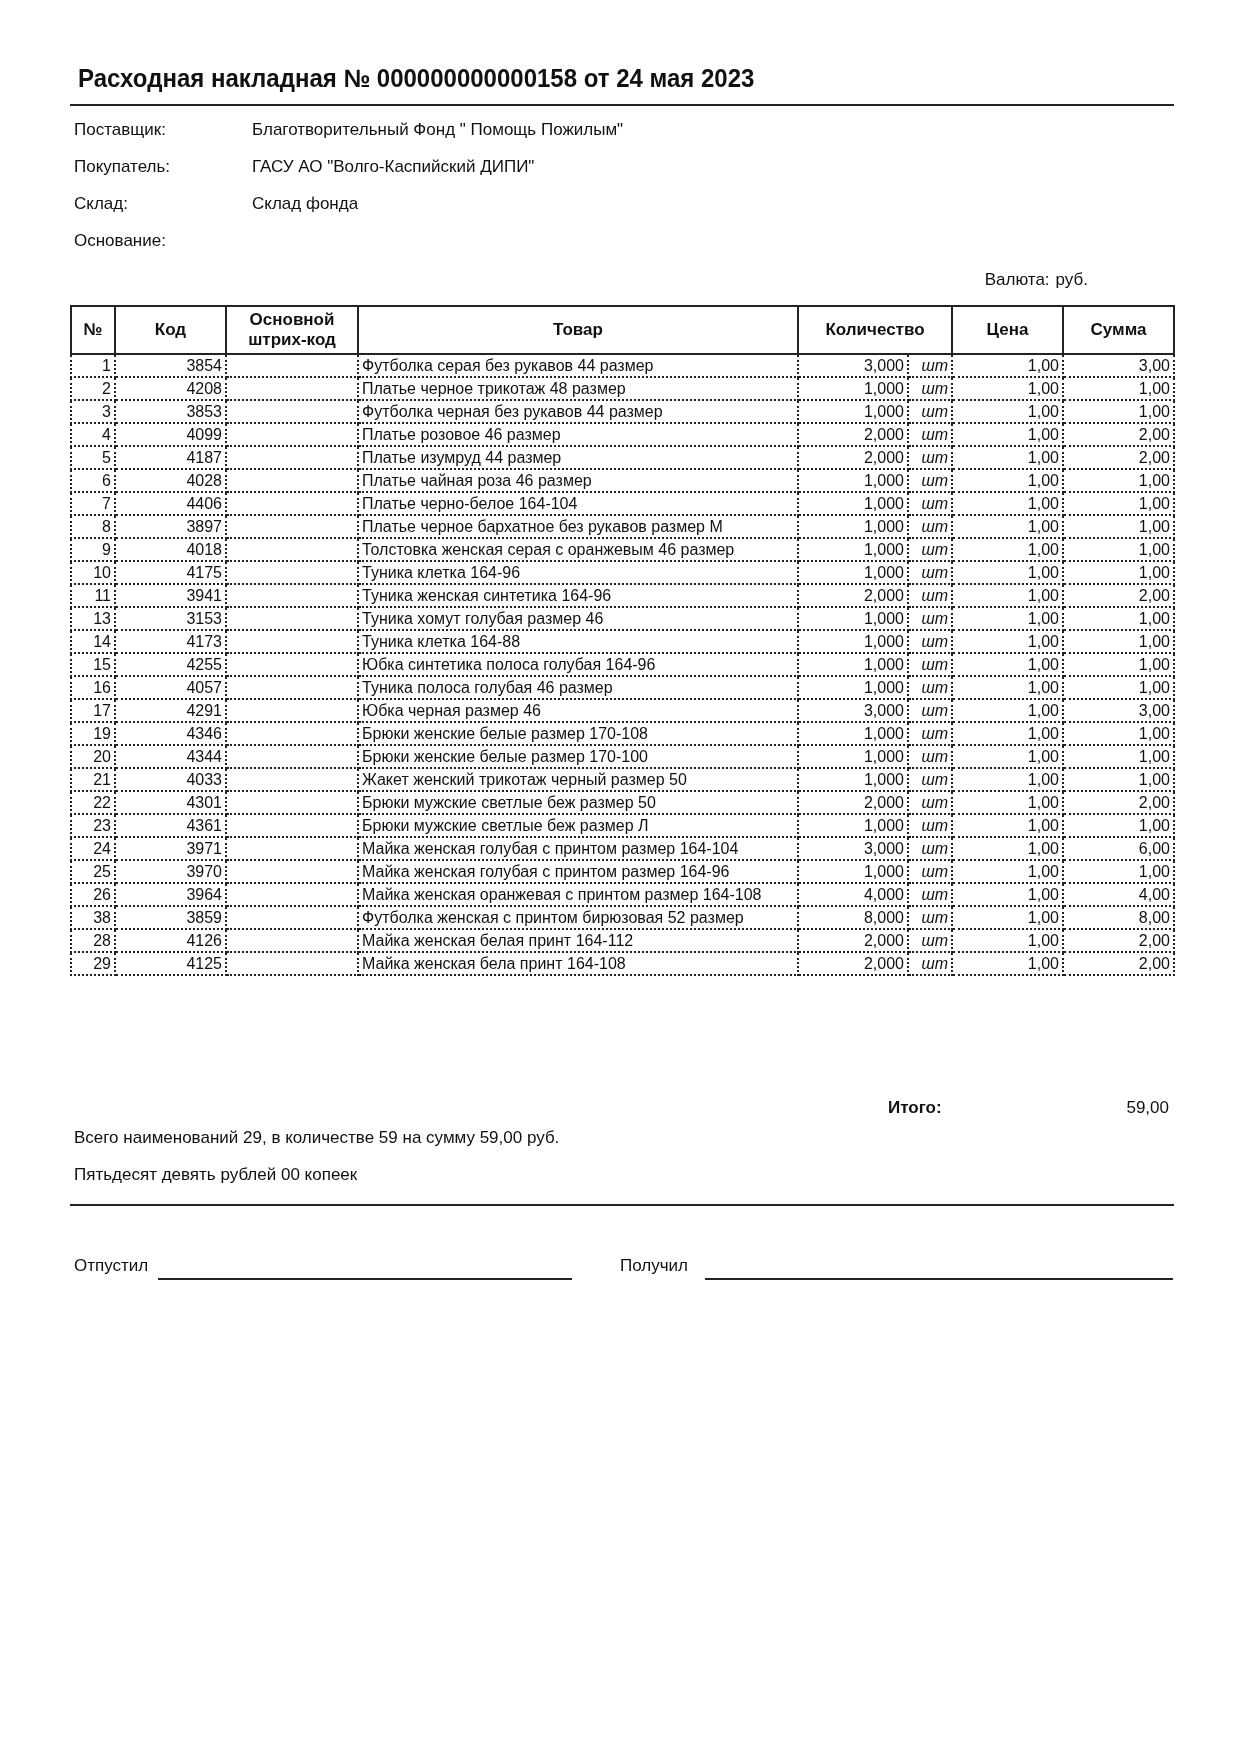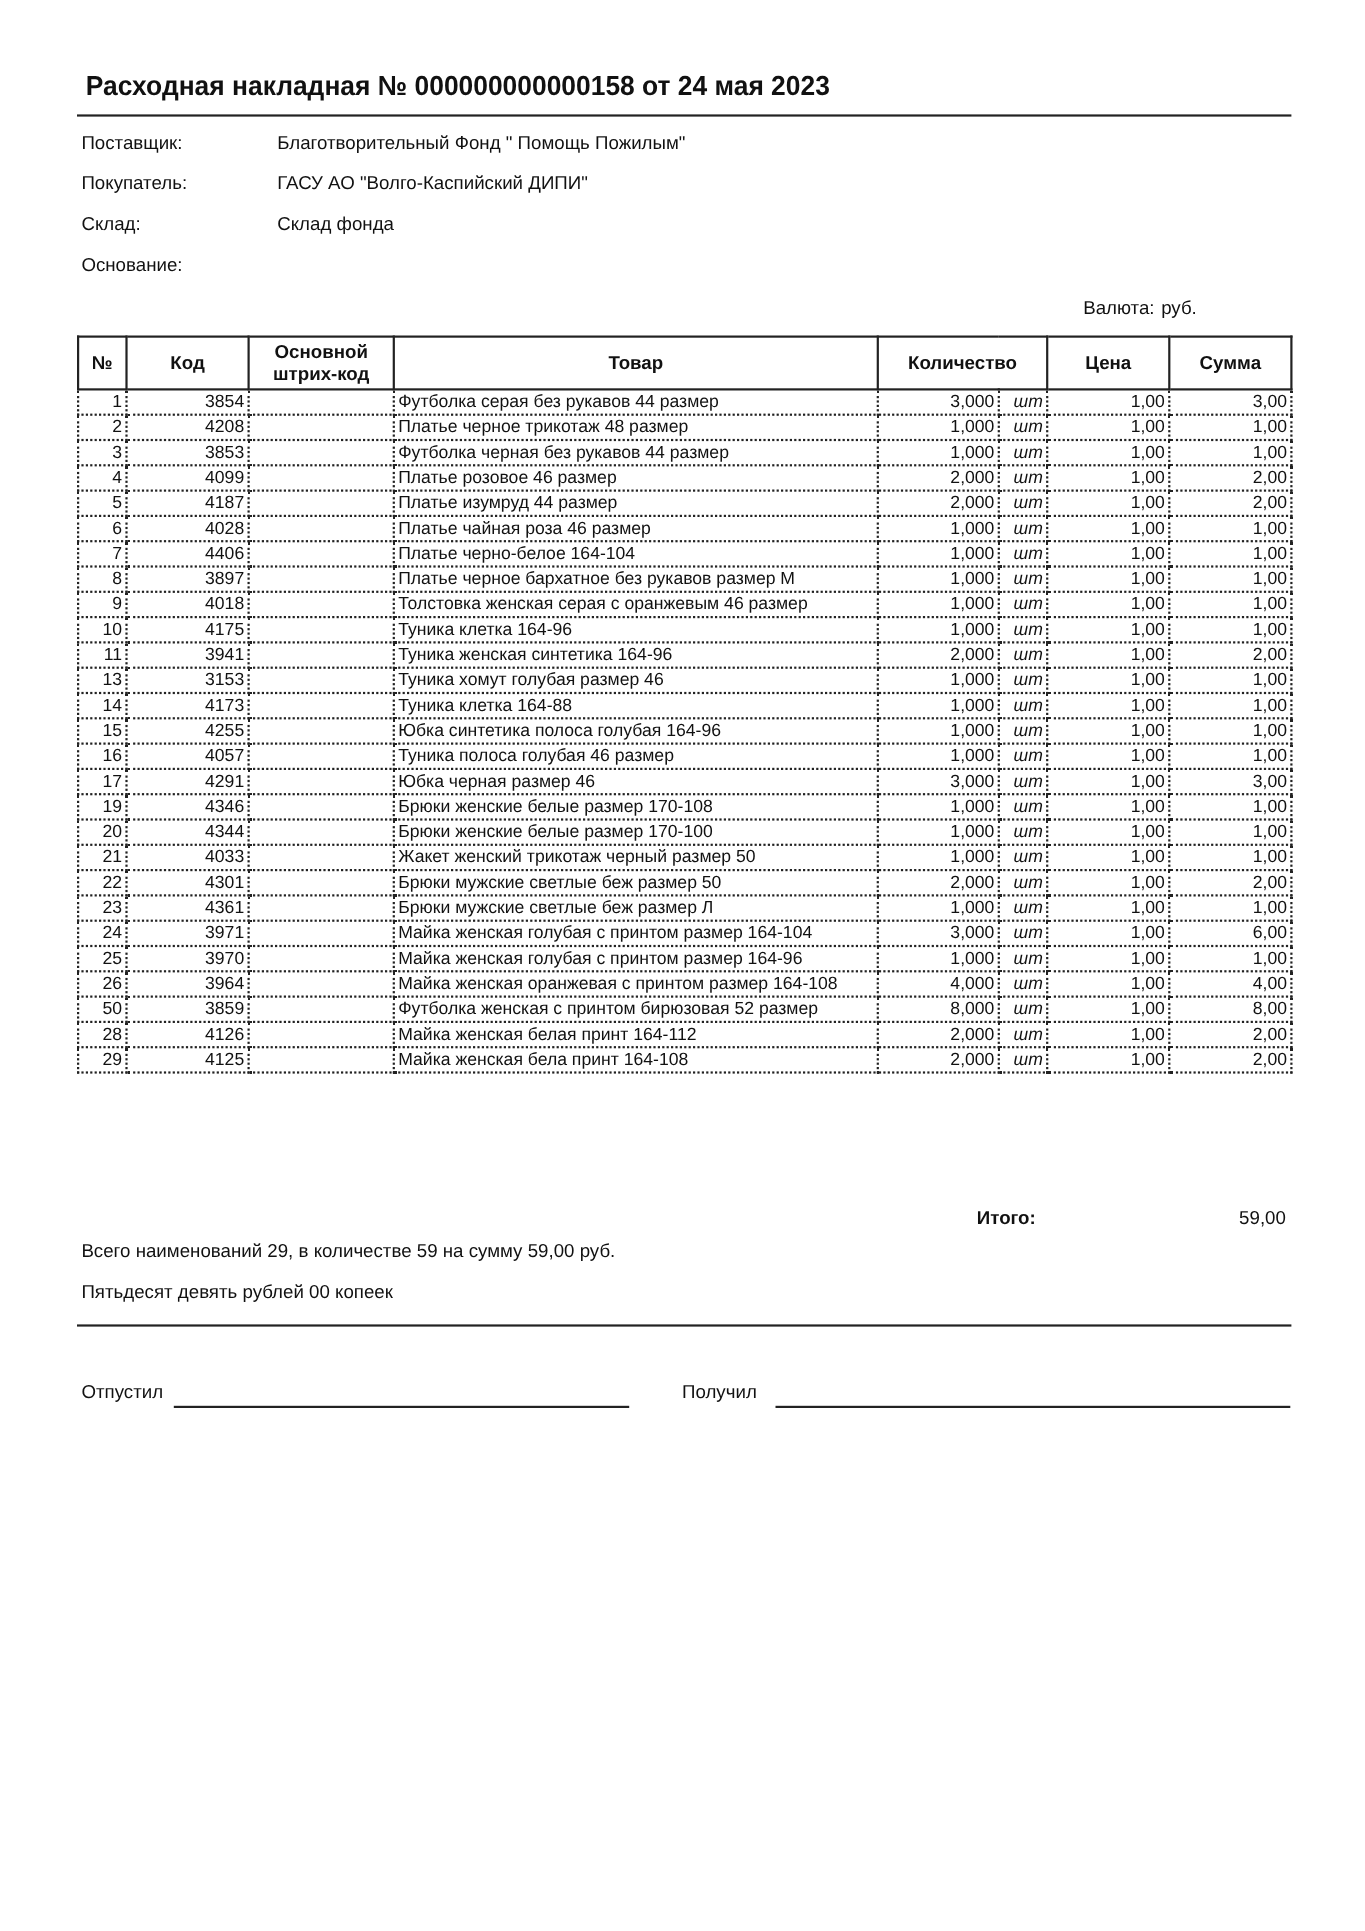--- a/index.html
+++ b/index.html
@@ -306,21 +306,21 @@
         <td class="num">26</td>
         <td class="num">3964</td>
         <td class="name"></td>
         <td class="name">Майка женская оранжевая с принтом размер 164-108</td>
         <td class="num qty">4,000</td>
         <td class="unit">шт</td>
         <td class="num">1,00</td>
         <td class="num">4,00</td>
       </tr>
       <tr>
-        <td class="num">50</td>
+        <td class="num">38</td>
         <td class="num">3859</td>
         <td class="name"></td>
         <td class="name">Футболка женская с принтом бирюзовая 52 размер</td>
         <td class="num qty">8,000</td>
         <td class="unit">шт</td>
         <td class="num">1,00</td>
         <td class="num">8,00</td>
       </tr>
       <tr>
         <td class="num">28</td>

